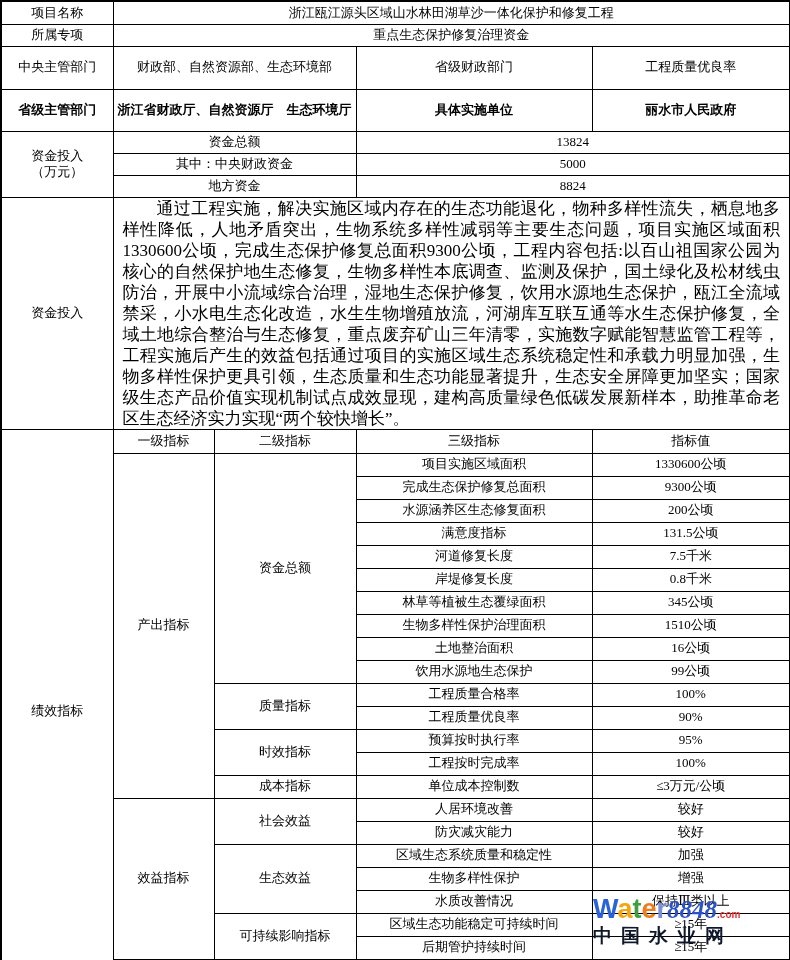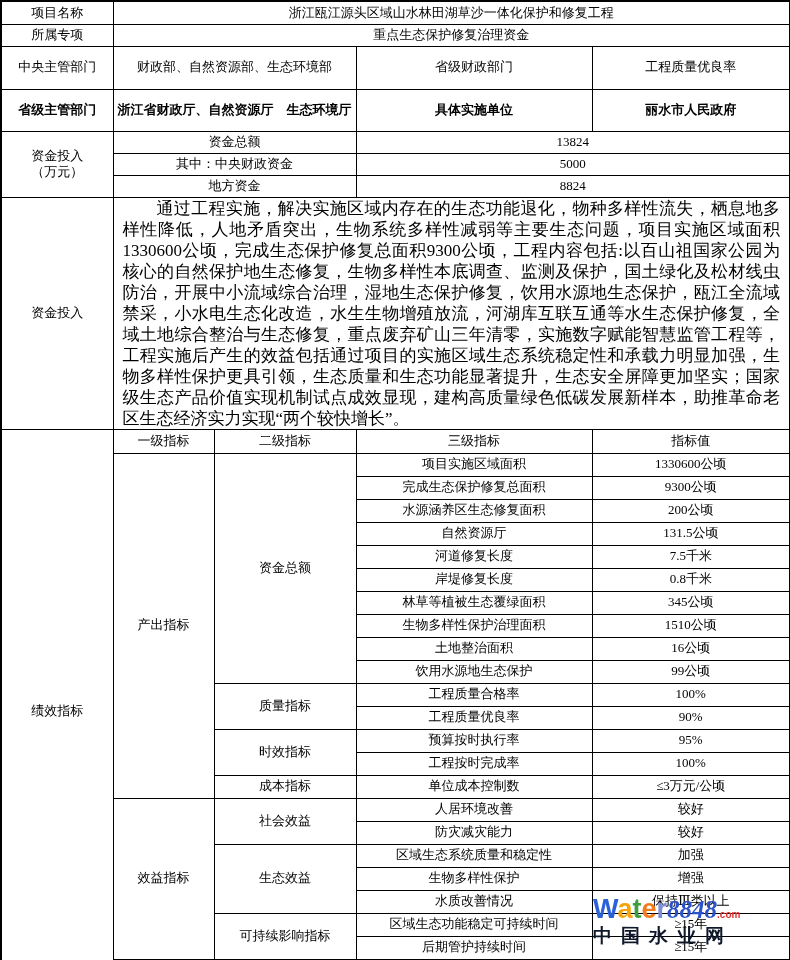--- a/index.html
+++ b/index.html
@@ -154,21 +154,21 @@
   </tr>
   <tr class="h23">
         <td>完成生态保护修复总面积</td>
         <td>9300公顷</td>
       </tr>
   <tr class="h23">
         <td>水源涵养区生态修复面积</td>
         <td>200公顷</td>
       </tr>
   <tr class="h23">
-        <td>自然资源厅</td>
+        <td>满意度指标</td>
         <td>131.5公顷</td>
       </tr>
   <tr class="h23">
         <td>河道修复长度</td>
         <td>7.5千米</td>
       </tr>
   <tr class="h23">
         <td>岸堤修复长度</td>
         <td>0.8千米</td>
       </tr>

